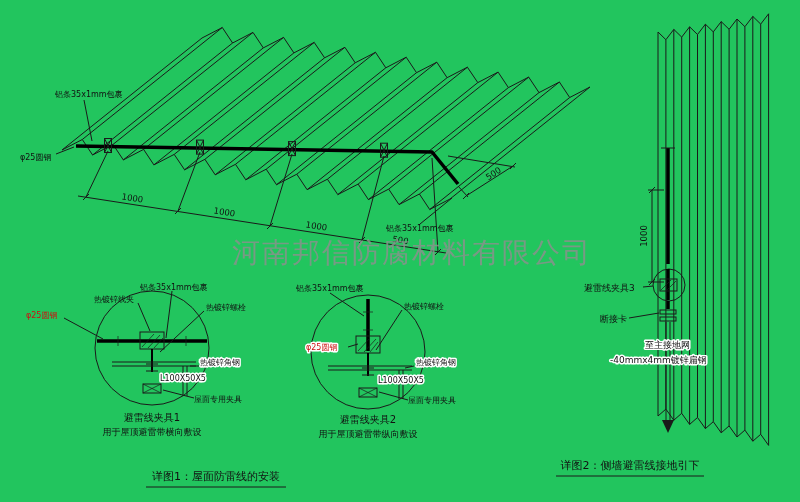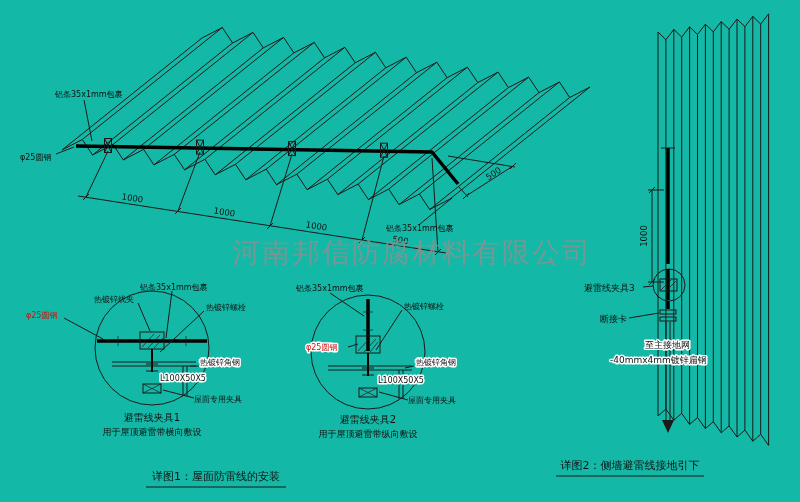--- a/index.html
+++ b/index.html
@@ -1,16 +1,16 @@
 <!DOCTYPE html>
 <html><head>
 <meta charset="utf-8">
 <style>
   html,body{margin:0;padding:0;background:#ffffff;}
-  .canvas{position:relative;width:800px;height:502px;background:#14b8a6;overflow:hidden;
+  .canvas{position:relative;width:800px;height:502px;background:#22c55e;overflow:hidden;
           font-family:"DejaVu Sans",sans-serif;}
   #drawing :is(line,polyline,rect,circle,path,polygon){stroke:#1a1a1a;fill:none;stroke-width:1;}
   #drawing .thin{stroke-width:0.7;}
   #drawing .wire{stroke:#000000;stroke-width:3.5;fill:none;stroke-linejoin:round;}
   #drawing .wire2{stroke:#000000;stroke-width:2;}
   #drawing .solid{fill:#1a1a1a;stroke:none;}
   #drawing text{fill:#111111;stroke:none;font-family:"DejaVu Sans",sans-serif;}
   #drawing .lbl{font-size:9px;}
   #drawing .lbl-s{font-size:8px;}
   #drawing .dim{font-size:8.5px;}

